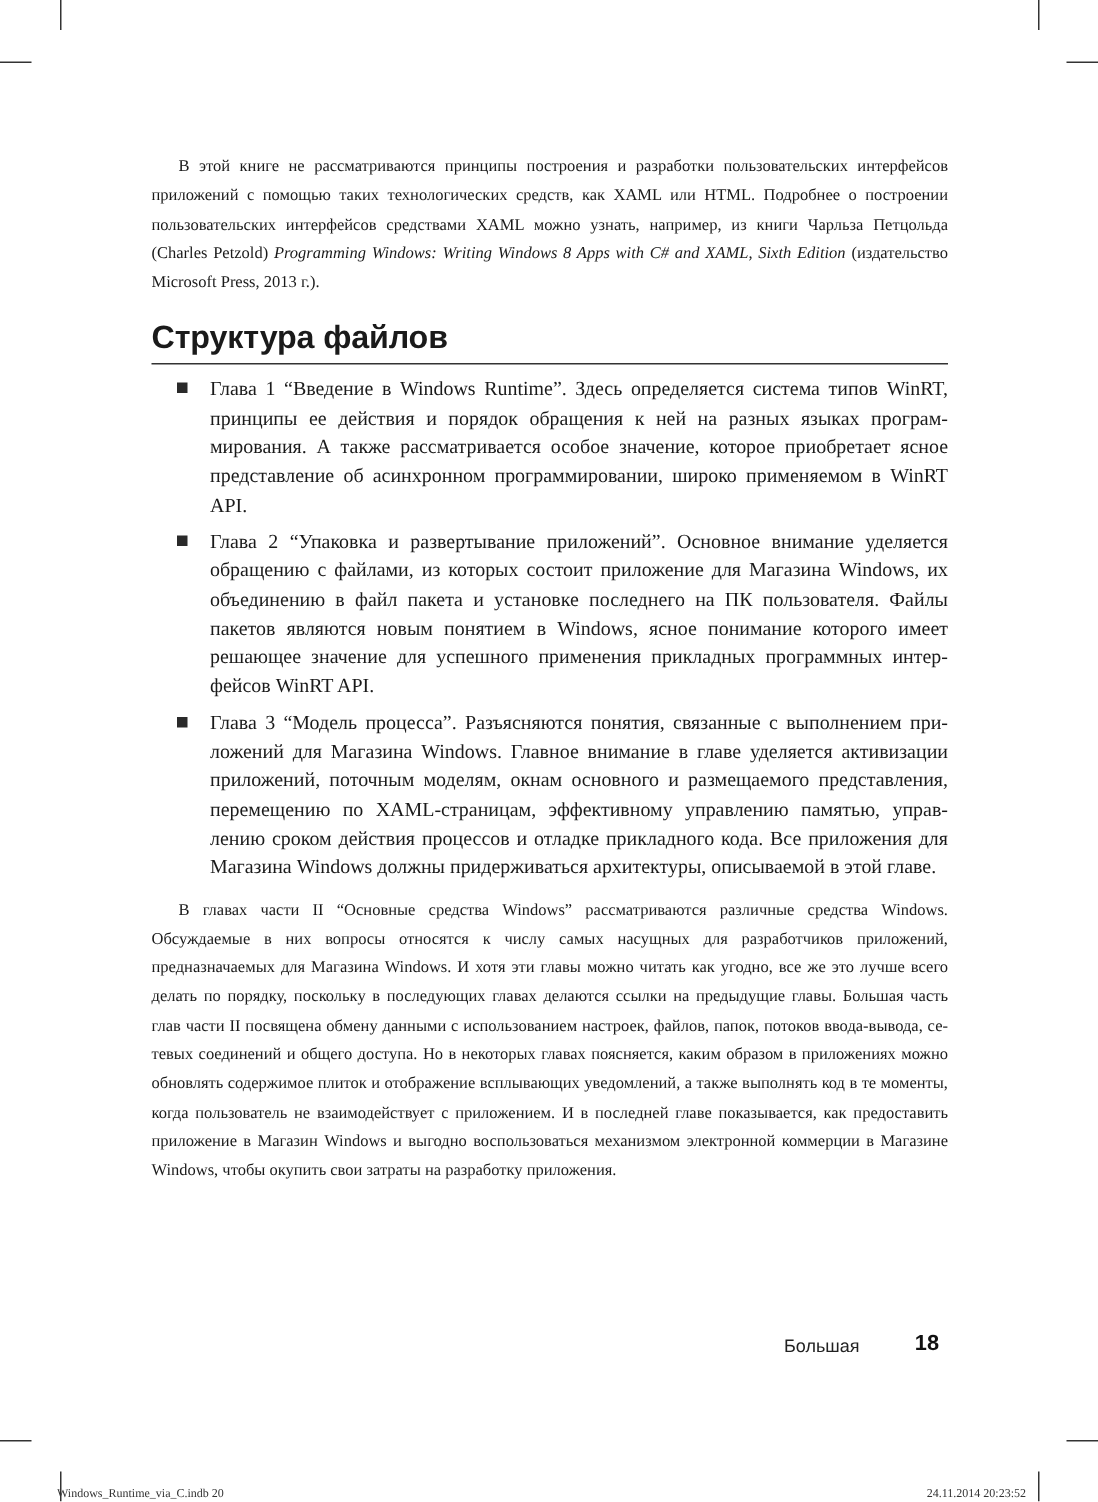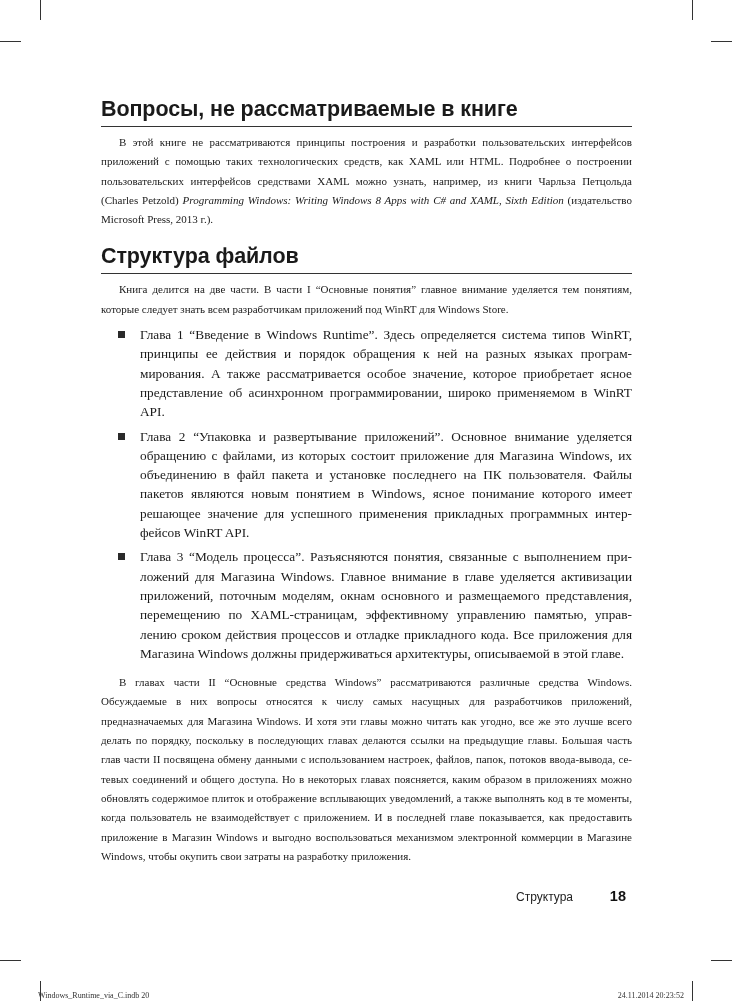--- a/index.html
+++ b/index.html
@@ -39,44 +39,42 @@
 <div class="mark h" style="left:0; top:41px;"></div>
 <div class="mark v" style="left:692px; top:0;"></div>
 <div class="mark h" style="left:711px; top:41px;"></div>
 <div class="mark h" style="left:0; top:960px;"></div>
 <div class="mark v" style="left:40px; top:981px;"></div>
 <div class="mark h" style="left:711px; top:960px;"></div>
 <div class="mark v" style="left:692px; top:981px;"></div>
 
 <div class="content">
   <section class="section1">
-    <h2 class="h2">Вопросы, не рассматриваемые в книге</h2>
     <p class="para"><span>В этой книге не рассматриваются принципы построения и разработки пользователь­ских интерфейсов приложений с помощью таких технологических средств, как XAML или HTML. Подробнее о построении пользовательских интерфейсов средствами XAML можно узнать, например, из книги Чарльза Петцольда (Charles Petzold) </span><i>Programming Windows: Writing Windows 8 Apps with C# and XAML, Sixth Edition</i><span> (издательство Microsoft Press, 2013 г.).</span></p>
   </section>
 
   <section class="section2">
     <h2 class="h2 s2">Структура файлов</h2>
-    <p class="para intro">Книга делится на две части. В части I “Основные понятия” главное внимание уделяет­ся тем понятиям, которые следует знать всем разработчикам приложений под WinRT для Windows Store.</p>
     <ul class="chapters">
       <li>
         <span class="bullet"></span>
         <span>Глава 1 “Введение в Windows Runtime”. Здесь определяется система типов WinRT, принципы ее действия и порядок обращения к ней на разных языках програм­мирования. А также рассматривается особое значение, которое приобретает яс­ное представление об асинхронном программировании, широко применяемом в WinRT API.</span>
       </li>
       <li>
         <span class="bullet"></span>
         <span>Глава 2 “Упаковка и развертывание приложений”. Основное внимание уделяется обращению с файлами, из которых состоит приложение для Магазина Windows, их объединению в файл пакета и установке последнего на ПК пользователя. Файлы пакетов являются новым понятием в Windows, ясное понимание которого имеет решающее значение для успешного применения прикладных программных интер­фейсов WinRT API.</span>
       </li>
       <li>
         <span class="bullet"></span>
         <span>Глава 3 “Модель процесса”. Разъясняются понятия, связанные с выполнением при­ложений для Магазина Windows. Главное внимание в главе уделяется активизации приложений, поточным моделям, окнам основного и размещаемого представления, перемещению по XAML-страницам, эффективному управлению памятью, управ­лению сроком действия процессов и отладке прикладного кода. Все приложения для Магазина Windows должны придерживаться архитектуры, описываемой в этой главе.</span>
       </li>
     </ul>
     <p class="para part2">В главах части II “Основные средства Windows” рассматриваются различные средства Windows. Обсуждаемые в них вопросы относятся к числу самых насущных для разра­ботчиков приложений, предназначаемых для Магазина Windows. И хотя эти главы можно читать как угодно, все же это лучше всего делать по порядку, поскольку в последующих главах делаются ссылки на предыдущие главы. Большая часть глав части II посвящена обмену данными с использованием настроек, файлов, папок, потоков ввода-вывода, се­тевых соединений и общего доступа. Но в некоторых главах поясняется, каким образом в приложениях можно обновлять содержимое плиток и отображение всплывающих уве­домлений, а также выполнять код в те моменты, когда пользователь не взаимодействует с приложением. И в последней главе показывается, как предоставить приложение в Мага­зин Windows и выгодно воспользоваться механизмом электронной коммерции в Магази­не Windows, чтобы окупить свои затраты на разработку приложения.</p>
   </section>
 </div>
 
 <div class="running-head">
-  <span class="rh-label">Структура</span>
+  <span class="rh-label">Большая</span>
   <span class="rh-num">18</span>
 </div>
 
 <div class="slug left">Windows_Runtime_via_C.indb   20</div>
 <div class="slug right">24.11.2014   20:23:52</div>
 
 </body></html>

